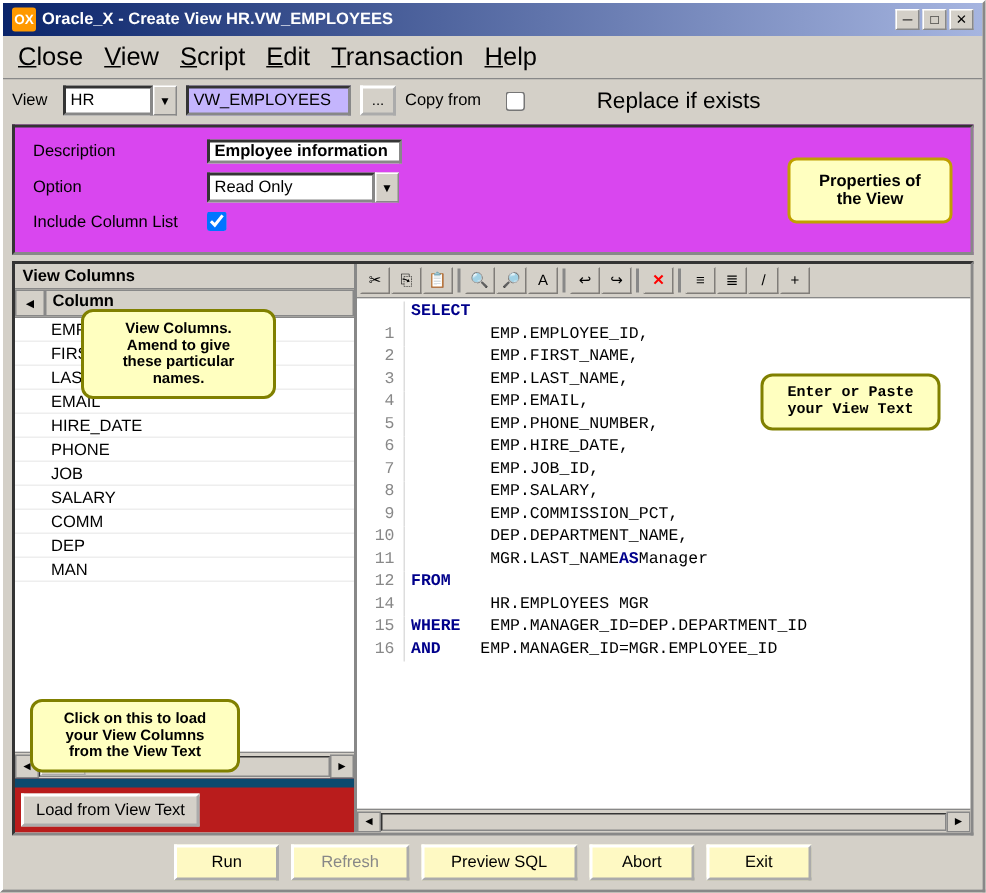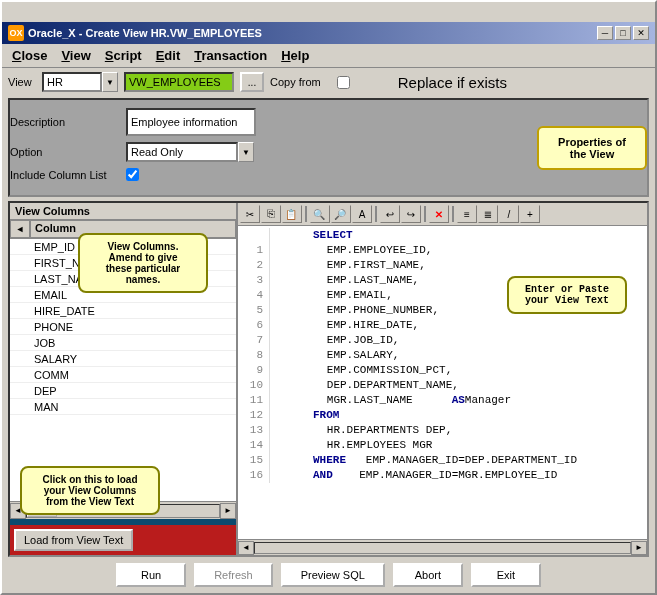--- a/index.html
+++ b/index.html
@@ -14,21 +14,20 @@
 
     
     .title-bar {
       background: linear-gradient(to right, #0a246a, #a6b5e0);
       color: white;
       padding: 3px 6px;
       display: flex;
       align-items: center;
       justify-content: space-between;
       height: 22px;
-      margin-top: 20px;
     }
     .title-bar-left {
       display: flex;
       align-items: center;
       gap: 4px;
       font-size: 11px;
       font-weight: bold;
     }
     .title-bar-icon {
       width: 16px;
@@ -65,22 +64,21 @@
     .menu-bar {
       background: #d4d0c8;
       border-bottom: 1px solid #888;
       padding: 2px 4px;
       display: flex;
       gap: 2px;
     }
     .menu-item {
       padding: 2px 6px;
       cursor: pointer;
-      font-size: 13px;
-      font-weight: bold;
+      font-size: 17px;
     }
     .menu-item u { text-decoration: underline; }
     .combo-input {
       border: 2px inset #888;
       background: white;
       height: 20px;
       padding: 1px 3px;
       font-size: 11px;
     }
     .combo-arrow {
@@ -91,21 +89,21 @@
       width: 16px;
       height: 20px;
       display: flex;
       align-items: center;
       justify-content: center;
       cursor: pointer;
       font-size: 8px;
     }
     .view-name-input {
       border: 2px inset #888;
-      background: #84cc16;
+      background: #c4b5fd;
       height: 20px;
       padding: 1px 3px;
       font-size: 11px;
       width: 110px;
     }
     .dots-btn {
       background: #d4d0c8;
       border: 2px outset #fff;
       width: 24px;
       height: 20px;
@@ -121,24 +119,25 @@
       margin-bottom: 6px;
       gap: 6px;
     }
     .prop-label {
       font-size: 11px;
       width: 110px;
     }
     .prop-input {
       border: 2px inset #888;
       background: white;
-      height: 28px;
+      height: 16px;
       padding: 1px 3px;
       font-size: 11px;
       width: 130px;
+      font-weight: bold;
     }
     .option-combo {
       border: 2px inset #888;
       background: white;
       height: 20px;
       padding: 1px 3px;
       font-size: 11px;
       width: 112px;
     }
     .properties-box {
@@ -182,31 +181,31 @@
     .line-num {
       color: #888;
       width: 28px;
       min-width: 28px;
       text-align: right;
       padding-right: 6px;
       user-select: none;
       border-right: 1px solid #ddd;
       margin-right: 4px;
     }
-    .sql-keyword { color: #00008b; font-weight: bold; margin-left: 39px; }
+    .sql-keyword { color: #00008b; font-weight: bold; }
     .sql-text { color: #000; }
     .load-btn {
       background: #d4d0c8;
       border: 2px outset #fff;
       padding: 3px 8px;
       font-size: 11px;
       cursor: pointer;
     }
     .bottom-btn {
-      background: #ffffff;
+      background: #fef9c3;
       border: 2px outset #fff;
       padding: 4px 18px;
       font-size: 11px;
       cursor: pointer;
       min-width: 70px;
     }
     .bottom-btn.disabled {
       color: #888;
       cursor: default;
     }
@@ -218,21 +217,21 @@
     }
 
     .view-columns-container {
       position: relative;
     }
 
     
     .tooltip-view-columns {
       position: absolute;
       top: 30px;
-      left: 68px;
+      left: 44px;
       background: #ffffc0;
       border: 2px solid #808000;
       border-radius: 8px;
       padding: 6px 20px;
       font-size: 10px;
       font-weight: bold;
       text-align: center;
       z-index: 20;
       width: 130px;
     }
@@ -303,21 +302,21 @@
       </div>
       <input type="text" class="view-name-input" value="VW_EMPLOYEES" style="">
       <button class="dots-btn">...</button>
       <span style="font-size:11px;">Copy from</span>
       <div style="display:flex; align-items:center; gap:4px; margin-left:10px;">
         <input type="checkbox" class="checkbox-input" style="">
         <span style="font-size:15px;margin-left:44px;">Replace if exists</span>
       </div>
     </div>
 
-    <div style="border:2px inset #888; background:#a3a3a3; padding:8px 0; margin-bottom:4px; display:flex; gap:10px;">
+    <div style="border:2px inset #888; background:#d946ef; padding:8px 12px; margin-bottom:4px; display:flex; gap:10px;">
       <div style="flex:1;">
         <div class="prop-row">
           <span class="prop-label">Description</span>
           <input type="text" class="prop-input" value="Employee information" style="">
         </div>
         <div class="prop-row">
           <span class="prop-label">Option</span>
           <div style="display:flex;">
             <input type="text" class="option-combo" value="Read Only" style="">
             <div class="combo-arrow">▼</div>
@@ -452,24 +451,20 @@
             <span class="line-num">11</span>
             <span class="sql-text">&nbsp;&nbsp;&nbsp;&nbsp;&nbsp;&nbsp;&nbsp;&nbsp;MGR.LAST_NAME </span>
               <span class="sql-keyword">AS</span>
               <span class="sql-text"> Manager</span>
           </div>
           <div class="sql-line">
             <span class="line-num">12</span>
             <span class="sql-keyword">FROM</span>
           </div>
           <div class="sql-line">
-            <span class="line-num">13</span>
-            <span class="sql-text">&nbsp;&nbsp;&nbsp;&nbsp;&nbsp;&nbsp;&nbsp;&nbsp;HR.DEPARTMENTS DEP,</span>
-          </div>
-          <div class="sql-line">
             <span class="line-num">14</span>
             <span class="sql-text">&nbsp;&nbsp;&nbsp;&nbsp;&nbsp;&nbsp;&nbsp;&nbsp;HR.EMPLOYEES MGR</span>
           </div>
           <div class="sql-line">
             <span class="line-num">15</span>
             <span class="sql-keyword">WHERE</span>
               <span class="sql-text">&nbsp;&nbsp;&nbsp;EMP.MANAGER_ID=DEP.DEPARTMENT_ID</span>
           </div>
           <div class="sql-line">
             <span class="line-num">16</span>

